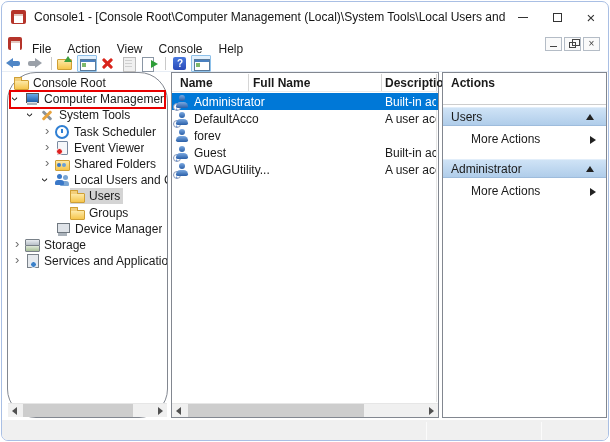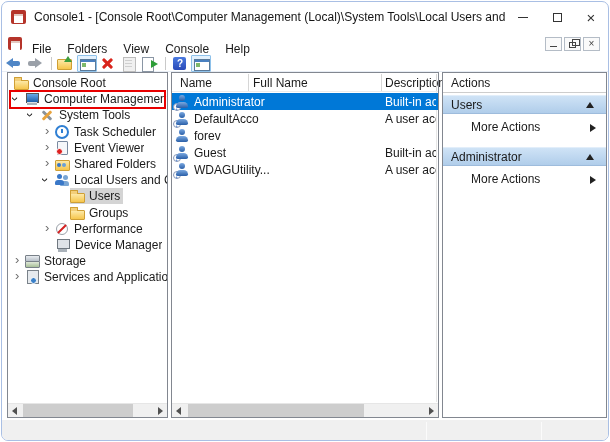--- a/index.html
+++ b/index.html
@@ -49,21 +49,21 @@
   .tb.props::before{content:"";position:absolute;left:4px;top:2px;width:11px;height:13px;background:#f0f0f0;border:1px solid #bcbcbc;}
   .tb.props::after{content:"";position:absolute;left:6px;top:5px;width:7px;height:1px;background:#cfcfcf;box-shadow:0 3px 0 #cfcfcf,0 6px 0 #cfcfcf;}
   .tb.export::before{content:"";position:absolute;left:2px;top:2px;width:10px;height:13px;background:#fff;border:1px solid #8a96a4;}
   .tb.export::after{content:"";position:absolute;left:11px;top:5px;border:4px solid transparent;border-right:0;border-left:7px solid #2e9e38;}
   .tb.help::before{content:"";position:absolute;left:3px;top:2px;width:13px;height:13px;background:linear-gradient(#4a7ae0,#2a4ab8);border-radius:2px;}
   .tb.help::after{content:"?";position:absolute;left:7px;top:3px;color:#fff;font-weight:bold;font-size:10px;line-height:11px;}
 
   
   .content{position:absolute;left:0;top:70px;width:100%;height:346px;}
   .pane{position:absolute;top:0;height:100%;background:#fff;border:1px solid #828790;}
-  .tree-pane{left:5px;width:161px;}
+  .tree-pane{left:5px;width:161px;border-radius:29px;}
   .list-pane{left:169px;width:268px;}
   .actions-pane{left:440px;width:165px;}
 
   
   .tree-items{position:absolute;left:0;top:2px;right:0;bottom:15px;overflow:hidden;}
   .trow{height:16.2px;display:flex;align-items:center;white-space:nowrap;}
   .chev{width:13px;flex:none;text-align:center;position:relative;height:14px;}
   .chev.c::after{content:"\203A";position:absolute;left:3px;top:-1px;font-size:13px;color:#6d6d6d;line-height:14px;}
   .chev.e::after{content:"\203A";position:absolute;left:1px;top:0;font-size:13px;color:#222;line-height:14px;transform:rotate(90deg);}
   .tlabel{margin-left:4px;overflow:hidden;}
@@ -94,31 +94,31 @@
   .ic.storage::after{content:"";position:absolute;left:0;top:7px;width:13px;height:5px;background:linear-gradient(#dfe8d8,#a8c098);border:1px solid #788088;border-radius:1px;}
   .ic.services::before{content:"";position:absolute;left:2px;top:0;width:10px;height:12px;background:#e6eaee;border:1px solid #7a828a;}
   .ic.services::after{content:"";position:absolute;left:5px;top:7px;width:5px;height:5px;border-radius:50%;background:#3a80c8;border:1px solid #fff;}
   .ic.user::before{content:"";position:absolute;left:4px;top:0;width:6px;height:6px;border-radius:50%;background:linear-gradient(#7aa8e0,#2a5fa8);}
   .ic.user::after{content:"";position:absolute;left:1px;top:7px;width:12px;height:6px;border-radius:5px 5px 2px 2px;background:linear-gradient(#7aa8e0,#2a5fa8);}
   .badge-down{position:absolute;left:-2px;bottom:-2px;width:8px;height:8px;border-radius:50%;background:#fff;border:1px solid #8898b8;text-align:center;}
   .badge-down::before{content:"\2193";font-size:7px;line-height:7px;color:#2060c0;position:absolute;left:1px;top:0;}
 
   
   .list-header{position:absolute;left:0;top:0;right:0;height:19px;border-bottom:1px solid #ececec;}
-  .col-label{position:absolute;top:3px;white-space:nowrap;}
+  .col-label{position:absolute;top:3px;white-space:nowrap;font-weight:bold;}
   .col-sep{position:absolute;top:1px;width:1px;height:17px;background:#d6d6d6;}
   .grid-vline{position:absolute;top:19px;bottom:15px;width:1px;background:#e6e6e6;left:264px;}
   .list-rows{position:absolute;left:0;top:20px;right:0;bottom:15px;overflow:hidden;}
   .lrow{height:17px;display:flex;align-items:center;padding-left:3px;position:relative;white-space:nowrap;}
   .lrow .ic{margin-right:4px;}
   .lrow.selected{background:#0078d7;color:#fff;z-index:2;}
   .ldesc{position:absolute;left:213px;right:2px;overflow:hidden;}
 
   
-  .act-header{height:20px;line-height:20px;padding-left:8px;font-weight:normal;border-bottom:1px solid #cdcdcd;}
+  .act-header{height:32px;line-height:20px;padding-left:8px;font-weight:bold;border-bottom:1px solid #cdcdcd;}
   .act-bar{position:relative;height:19px;line-height:19px;padding-left:8px;margin-top:2px;
     background:linear-gradient(#cfe3f6,#b0cdea);border-top:1px solid #e2eefa;border-bottom:1px solid #9ebcdc;}
   .act-bar .tri-up{position:absolute;right:12px;top:6px;width:0;height:0;border:4px solid transparent;border-top:0;border-bottom:6px solid #222;}
   .act-more{position:relative;height:17px;line-height:17px;padding-left:28px;margin-top:5px;}
   .act-more .tri-right{position:absolute;right:10px;top:5px;width:0;height:0;border:4px solid transparent;border-right:0;border-left:6px solid #222;}
   .act-gap{height:9px;}
 
   
   .hscroll{position:absolute;left:0;right:0;bottom:0;height:14px;background:#f0f0f0;border-top:1px solid #e6e6e6;}
   .sb-btn{position:absolute;top:0;width:14px;height:13px;}
@@ -149,21 +149,21 @@
         </span>
       <span class="win-btn">
           <span class="g-close">×</span>
         </span>
     </span>
   </div>
 
   <div class="menubar">
     <span class="mmc-ico"></span>
     <span class="menu-item" style="margin-left:2px">File</span>
-    <span class="menu-item">Folders</span>
+    <span class="menu-item">Action</span>
     <span class="menu-item">View</span>
     <span class="menu-item">Console</span>
     <span class="menu-item">Help</span>
     <span class="mdi-group">
       <span class="mdi-btn">
           <span class="g-mdimin"></span>
         </span>
       <span class="mdi-btn">
           <span class="g-rest"></span>
         </span>
@@ -228,25 +228,20 @@
         <div class="trow" style="padding-left:62px">
           <span class="sel-gray">
             <span class="ic folder"></span>
             <span class="tlabel">Users</span>
           </span>
         </div>
         <div class="trow" style="padding-left:62px">
           <span class="ic folder"></span>
           <span class="tlabel">Groups</span>
         </div>
-        <div class="trow" style="padding-left:34px">
-          <span class="chev c"></span>
-          <span class="ic performance"></span>
-          <span class="tlabel">Performance</span>
-        </div>
         <div class="trow" style="padding-left:48px">
           <span class="ic device"></span>
           <span class="tlabel">Device Manager</span>
         </div>
         <div class="trow" style="padding-left:4px">
           <span class="chev c"></span>
           <span class="ic storage"></span>
           <span class="tlabel">Storage</span>
         </div>
         <div class="trow" style="padding-left:4px">

